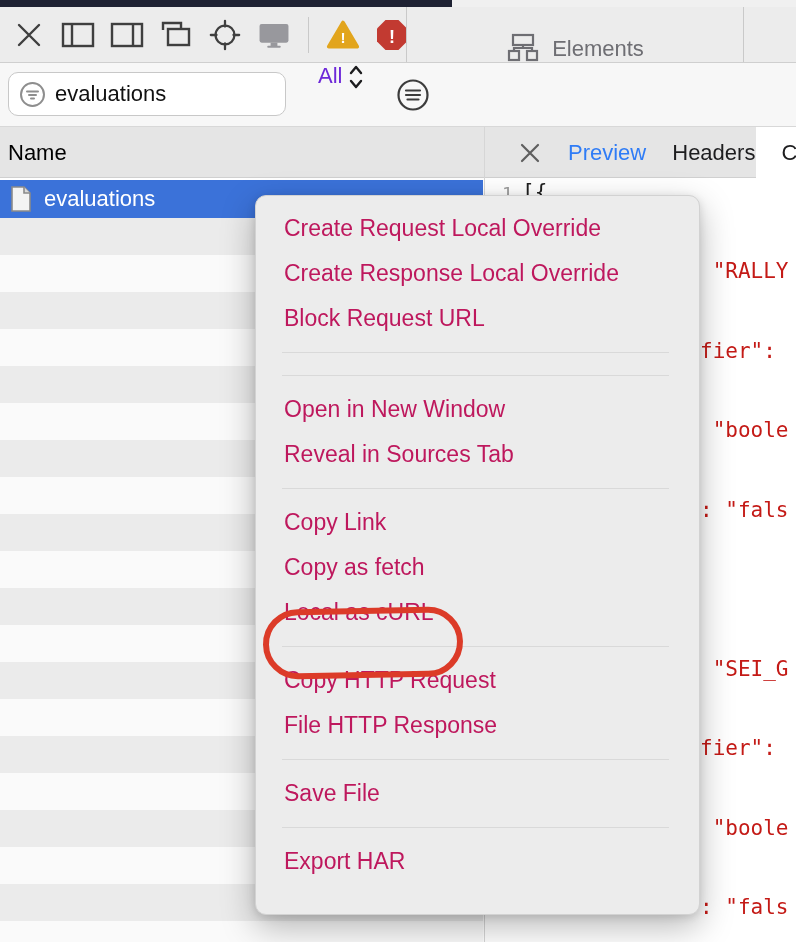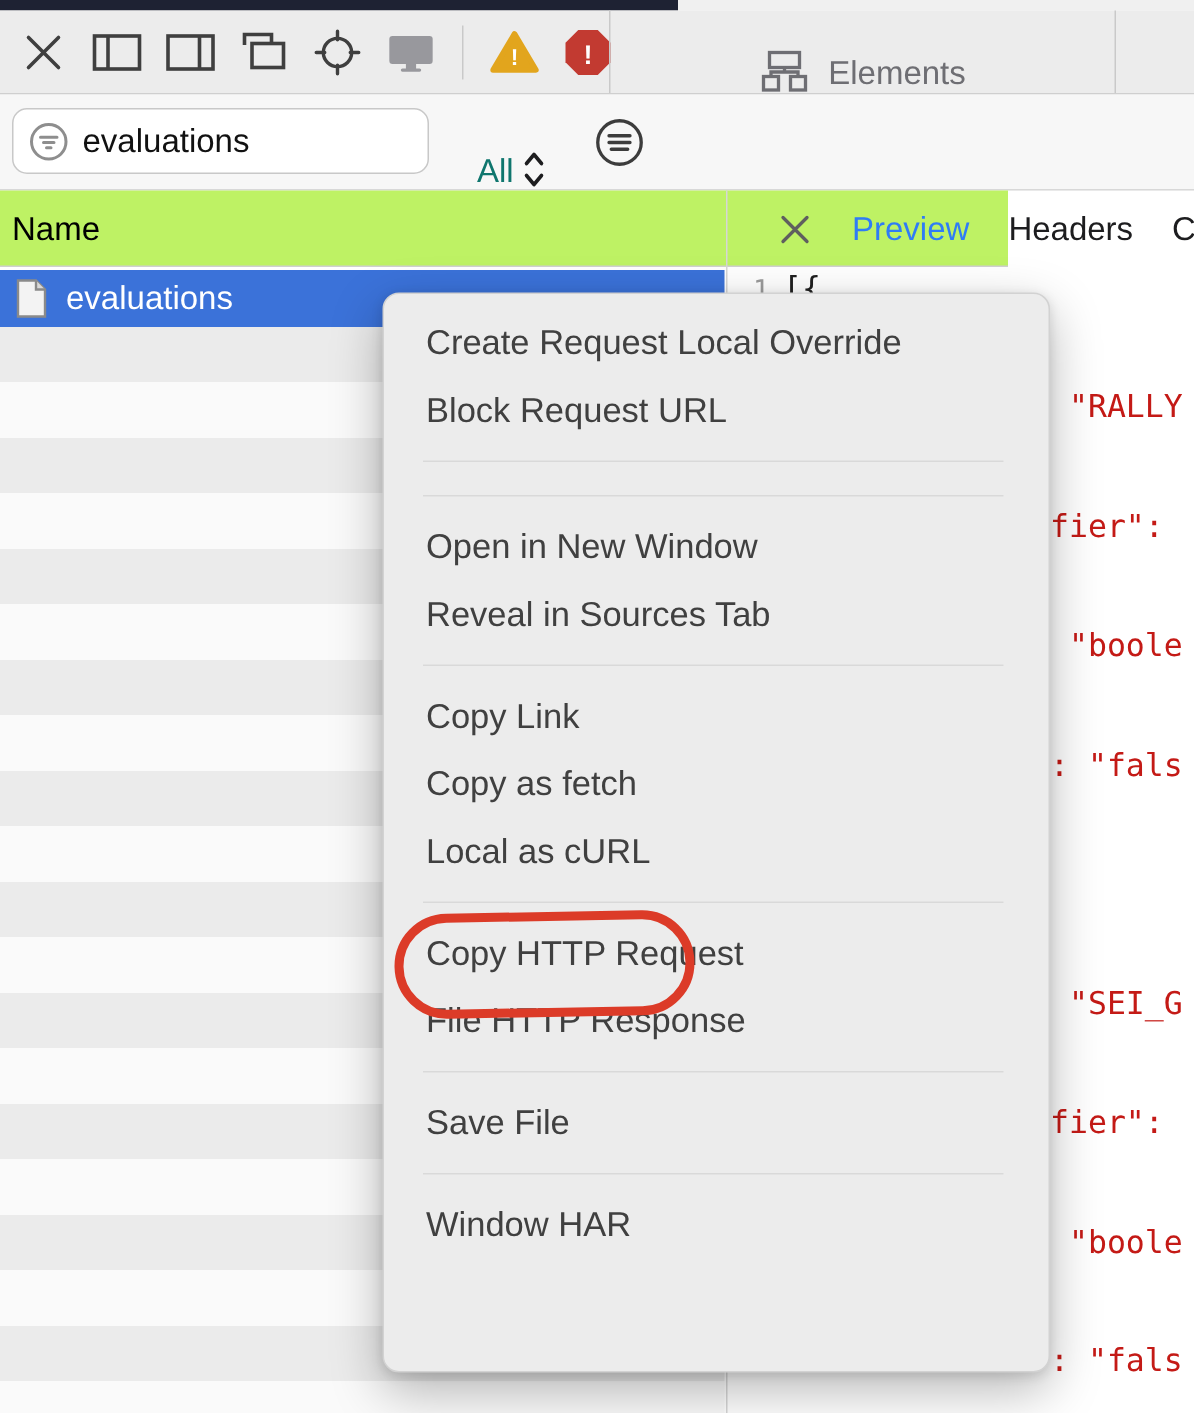--- a/index.html
+++ b/index.html
@@ -33,24 +33,24 @@
   }
   .search-field {
     position:absolute; left:8px; top:9px; width:278px; height:44px;
     background:#fff; border:1px solid #c8c8c8; border-radius:10px;
     display:flex; align-items:center; padding:0 10px; gap:9px;
   }
   .search-field input {
     border:none; outline:none; font-size:22px; width:200px; background:transparent;
     font-family:"Liberation Sans", sans-serif; color:#111;
   }
-  .scope { position:absolute; left:318px; top:0; height:64px; display:flex; align-items:flex-end; gap:6px; font-size:22px; color:#0f766e; }
+  .scope { position:absolute; left:318px; top:0; height:64px; display:flex; align-items:flex-start; gap:6px; font-size:22px; color:#6d28d9; }
   .options-btn { position:absolute; left:396px; top:15px; }
   
-  .cols-row { position:absolute; left:0; top:127px; width:672px; height:51px; background:#bef264; border-bottom:1px solid #d0d0d0; }
+  .cols-row { position:absolute; left:0; top:127px; width:756px; height:51px; background:#e5e5e5; border-bottom:1px solid #d0d0d0; }
   .name-header { position:absolute; left:8px; top:0; height:51px; display:flex; align-items:center; font-size:22px; color:#000; }
   .detail-tabs { position:absolute; left:484px; top:0; width:312px; height:51px; display:flex; align-items:center; gap:26px; padding-left:18px;margin-left:16px; }
   .detail-tab { font-size:22px; color:#1d1d1f; white-space:nowrap; }
   .detail-tab.active { color:#2f7cf6; }
   .close-x { width:24px; height:24px; display:flex; align-items:center; justify-content:center; }
   
   .left-list {
     position:absolute; left:0; top:178px; width:483px; height:764px; background:#fff; z-index:1;
   }
   .stripes {
@@ -75,21 +75,21 @@
   .json-line { height:26.5px; }
   
   .context-menu {
     position:absolute; left:255px; top:195px; width:445px; height:720px;
     background:#ececec; border:1px solid #d2d2d2; border-radius:11px;
     box-shadow:0 12px 34px rgba(0,0,0,.28), 0 2px 8px rgba(0,0,0,.12);
     padding:10px 0; z-index:5; display:flex; flex-direction:column;
   }
   .menu-item {
     height:45px; display:flex; align-items:center; padding-left:28px;
-    font-size:23px; color:#404040; white-space:nowrap;
+    font-size:23px; color:#be185d; white-space:nowrap;
   }
   .menu-sep { height:1px; background:#d9d9d9; margin:11px 30px 11px 26px; }
   
   .annotation-oval {
     position:absolute; left:263px; top:608px; width:200px; height:70px;
     border:6px solid #dc3b28; border-radius:36px; z-index:6;
     transform:rotate(-1deg); pointer-events:none;
   }
   svg { display:block; }
 </style>
@@ -251,31 +251,32 @@
     
     
     
     
     
   </div>
 </div>
 
 <div class="context-menu">
   <div class="menu-item">Create Request Local Override</div>
+  <div class="menu-item">Create Response Local Override</div>
   <div class="menu-item">Block Request URL</div>
   <div class="menu-sep"></div>
   <div class="menu-sep"></div>
   <div class="menu-item">Open in New Window</div>
   <div class="menu-item">Reveal in Sources Tab</div>
   <div class="menu-sep"></div>
   <div class="menu-item">Copy Link</div>
   <div class="menu-item">Copy as fetch</div>
   <div class="menu-item">Local as cURL</div>
   <div class="menu-sep"></div>
   <div class="menu-item">Copy HTTP Request</div>
   <div class="menu-item">File HTTP Response</div>
   <div class="menu-sep"></div>
   <div class="menu-item">Save File</div>
   <div class="menu-sep"></div>
-  <div class="menu-item">Window HAR</div>
+  <div class="menu-item">Export HAR</div>
 </div>
 
 <div class="annotation-oval"></div>
 
 </body></html>

